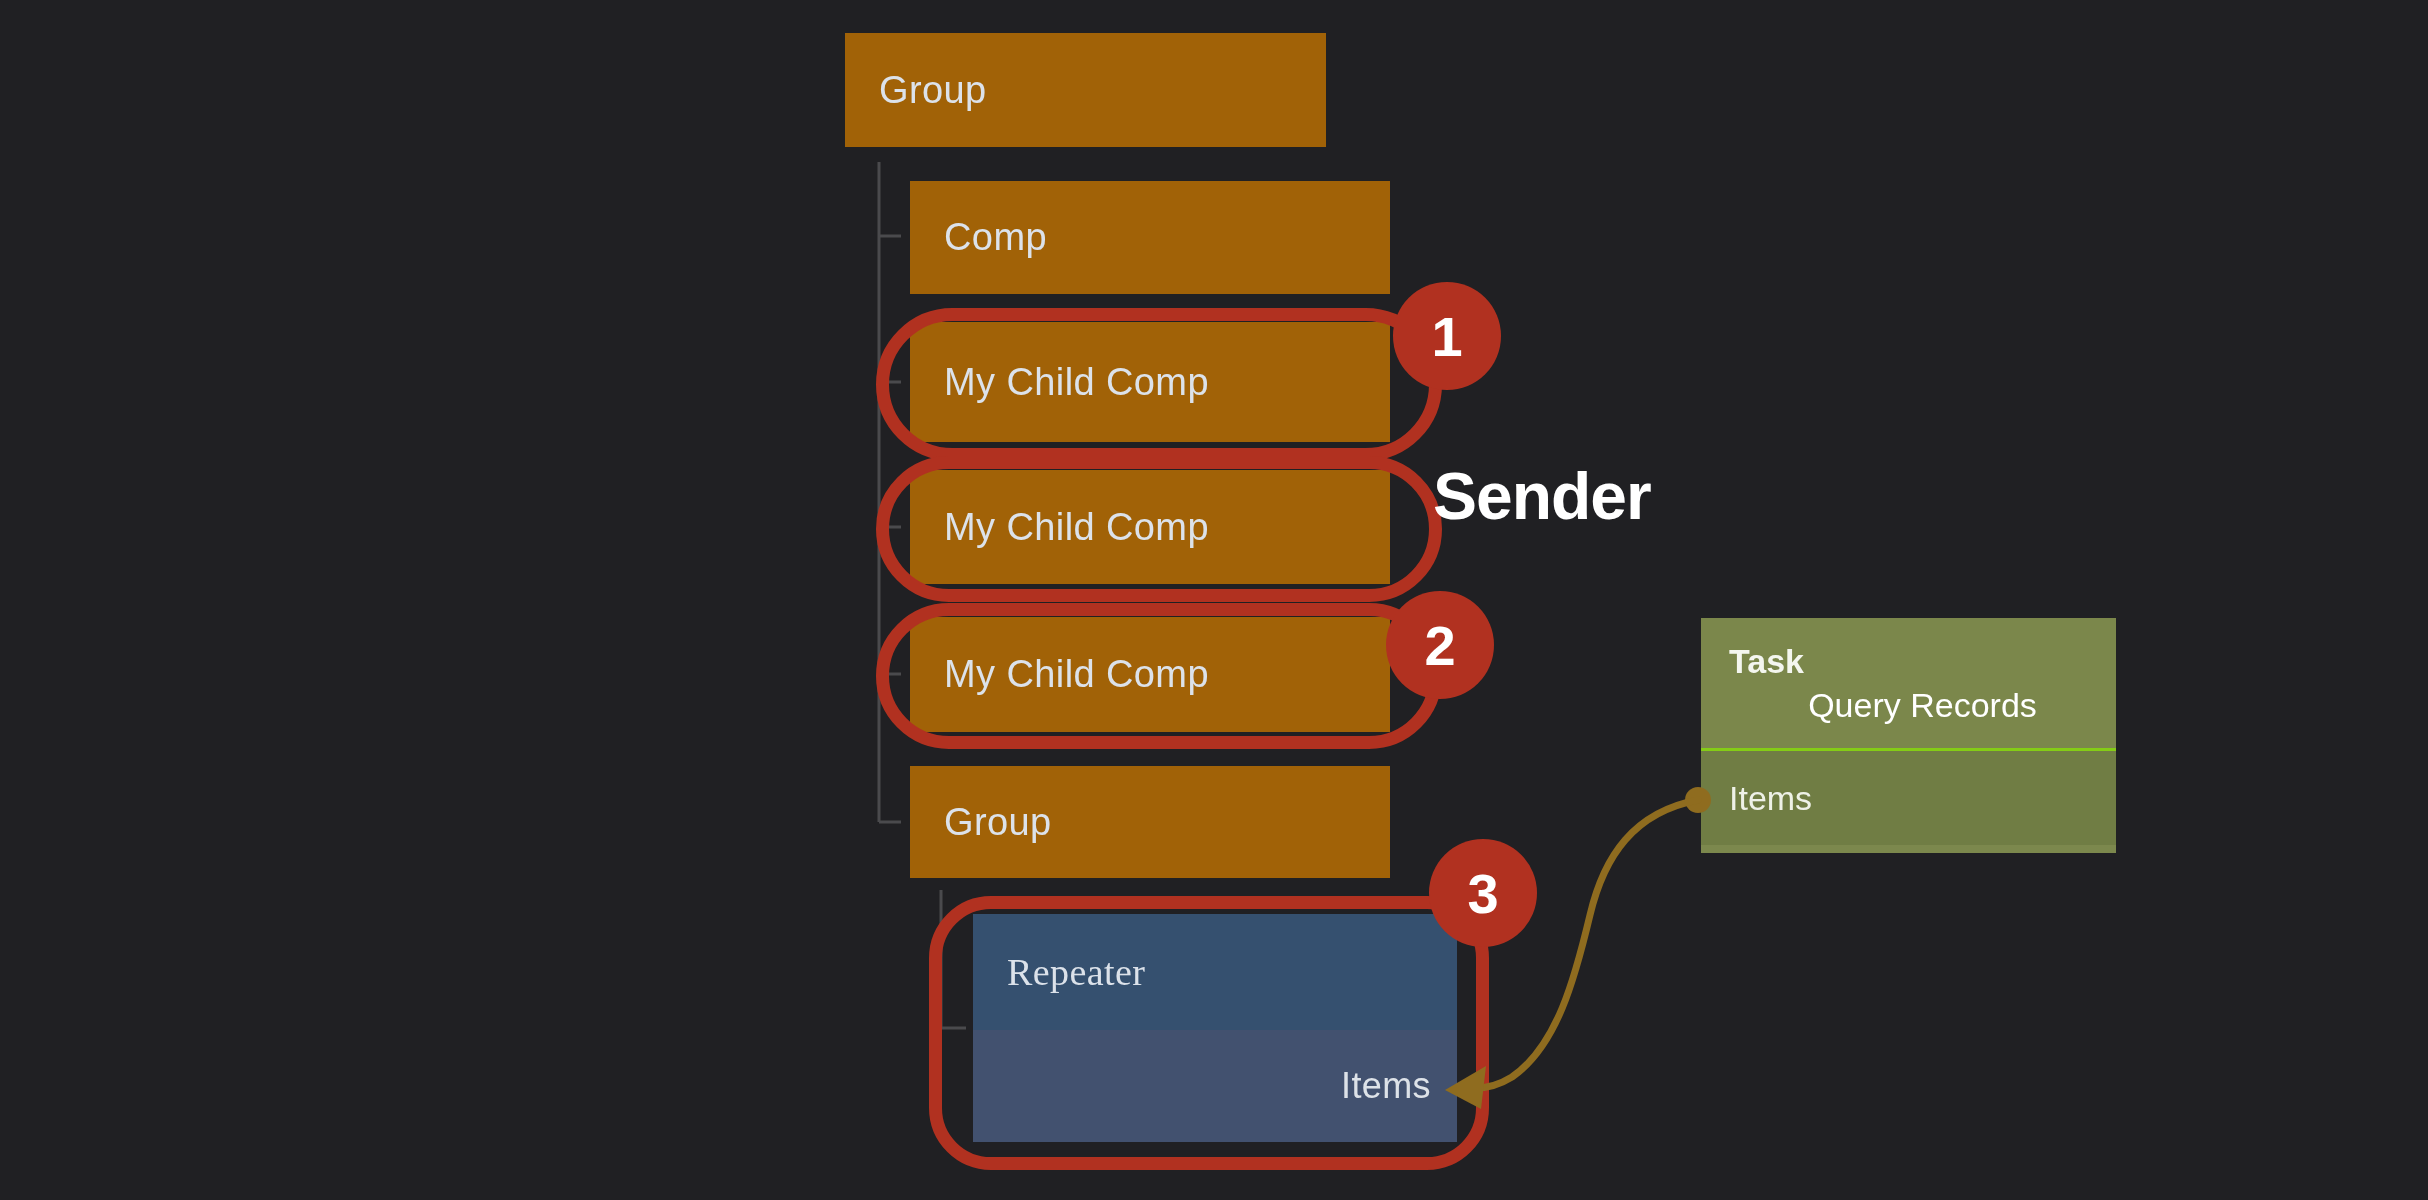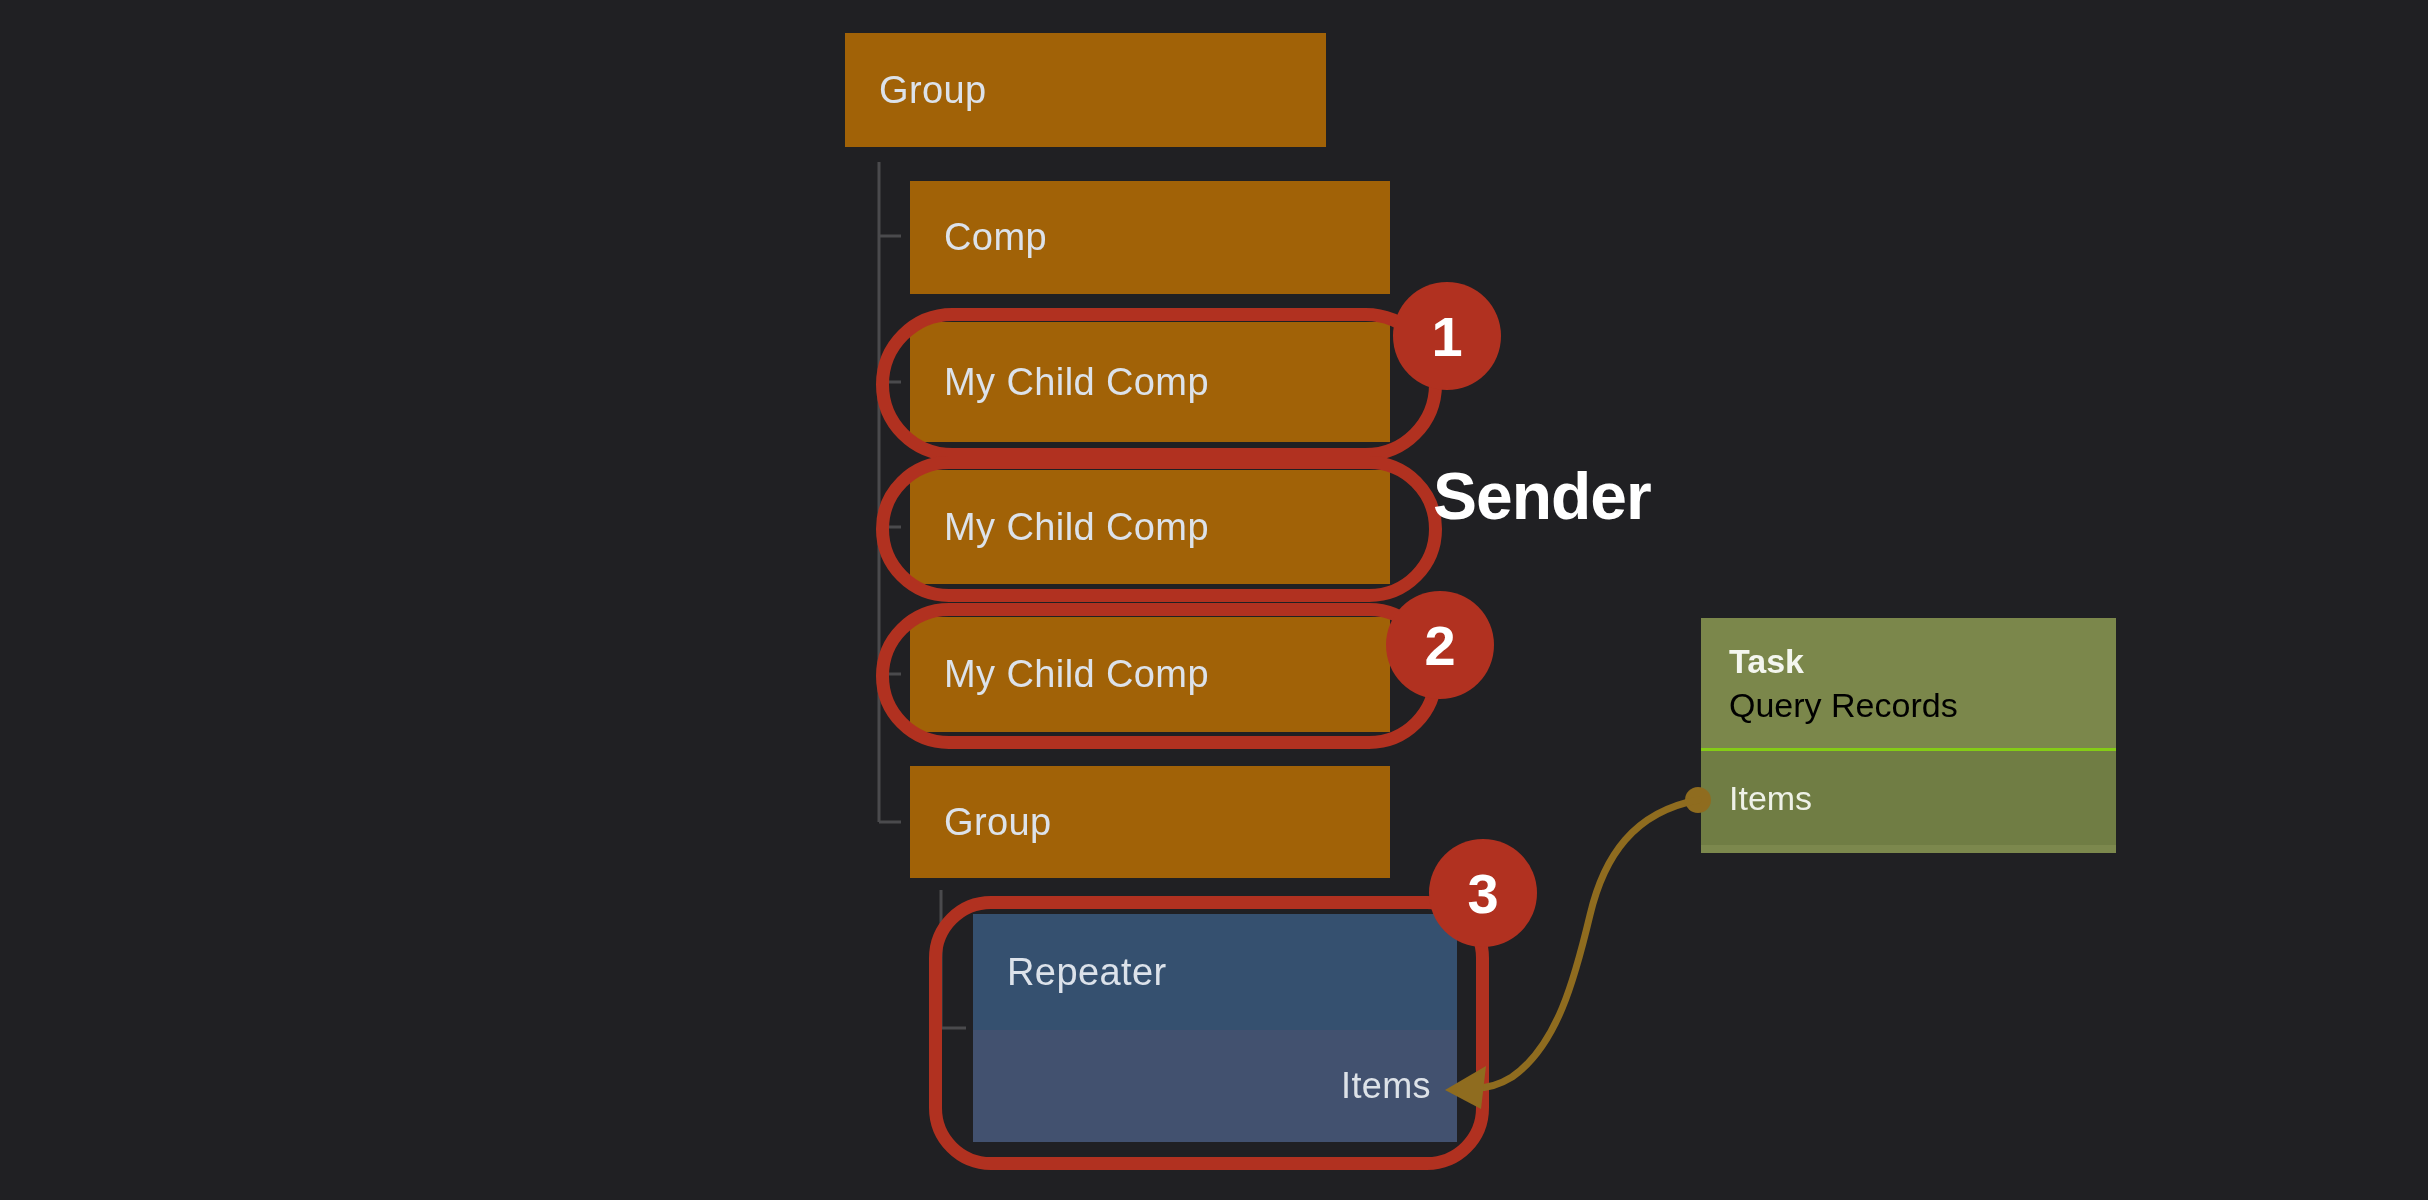--- a/index.html
+++ b/index.html
@@ -16,21 +16,21 @@
     padding-left:34px;box-sizing:border-box;
   }
   .n-group1{left:845px;top:33px;width:481px;height:114px;}
   .n-text  {left:910px;top:181px;width:480px;height:113px;}
   .n-mcc1  {left:910px;top:322px;width:480px;height:120px;}
   .n-mcc2  {left:910px;top:470px;width:480px;height:114px;}
   .n-mcc3  {left:910px;top:617px;width:480px;height:115px;}
   .n-group2{left:910px;top:766px;width:480px;height:112px;}
   
   .n-repeater{left:973px;top:914px;width:484px;height:228px;padding:0;display:block;background:none;}
-  .rep-top{height:116px;background:#35506f;display:flex;align-items:center;padding-left:34px;box-sizing:border-box;}
+  .rep-top{height:116px;background:#35506f;display:flex;align-items:center;padding-left:34px;box-sizing:border-box;font-family:Liberation Serif, serif;}
   .rep-bottom{height:112px;background:#42516f;display:flex;align-items:center;justify-content:flex-end;
               padding-right:26px;box-sizing:border-box;font-size:36px;color:#dde2e8;}
   
   .ring{position:absolute;border:13px solid #b13120;box-sizing:border-box;background:transparent;}
   .ring1{left:876px;top:308px;width:566px;height:153px;border-radius:77px;}
   .ring2{left:876px;top:456px;width:566px;height:146px;border-radius:73px;}
   .ring3{left:876px;top:603px;width:566px;height:146px;border-radius:73px;}
   .ring4{left:929px;top:896px;width:560px;height:274px;border-radius:62px;}
   
   .badge{
@@ -47,21 +47,21 @@
     font-size:66px;font-weight:bold;letter-spacing:-1px;
   }
   
   .task{position:absolute;left:1701px;top:618px;width:415px;height:238px;}
   .task-header{
     height:133px;background:#7b874b;box-sizing:border-box;
     display:flex;flex-direction:column;justify-content:center;padding-left:28px;
     border-bottom:3px solid #84cc16;
   }
   .task-title{font-size:34px;font-weight:bold;color:#f4f6ef;line-height:44px;}
-  .task-subtitle{font-size:34px;color:#000000;line-height:44px;}
+  .task-subtitle{font-size:34px;color:#ffffff;line-height:44px;text-align:center;}
   .task-body{
     height:102px;background:#707d44;display:flex;align-items:center;
     padding-left:28px;box-sizing:border-box;font-size:34px;color:#eef1e7;
     border-bottom:8px solid #7c884d;
   }
   
   svg.overlay{position:absolute;left:0;top:0;pointer-events:none;}
   .z0{z-index:0;} .z1{z-index:1;} .z2{z-index:2;} .z3{z-index:3;} .z4{z-index:4;}
 </style>
 </head>

